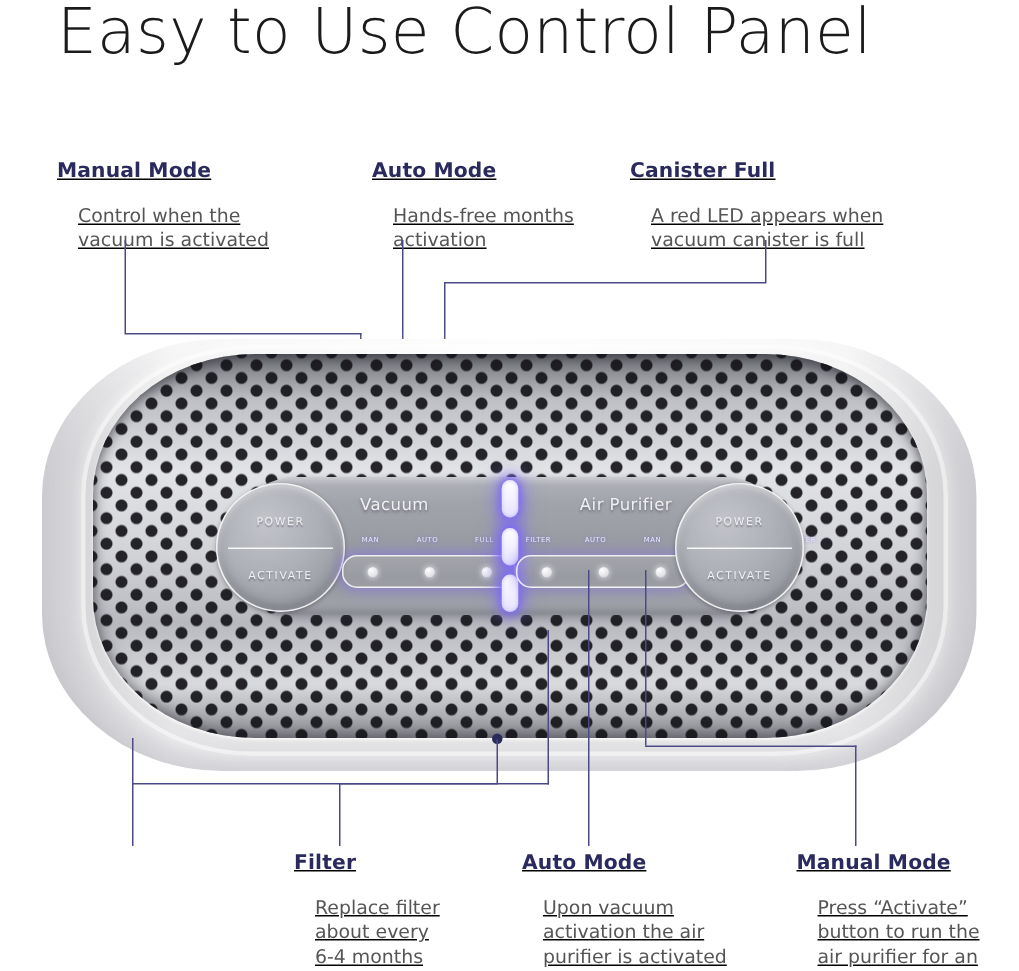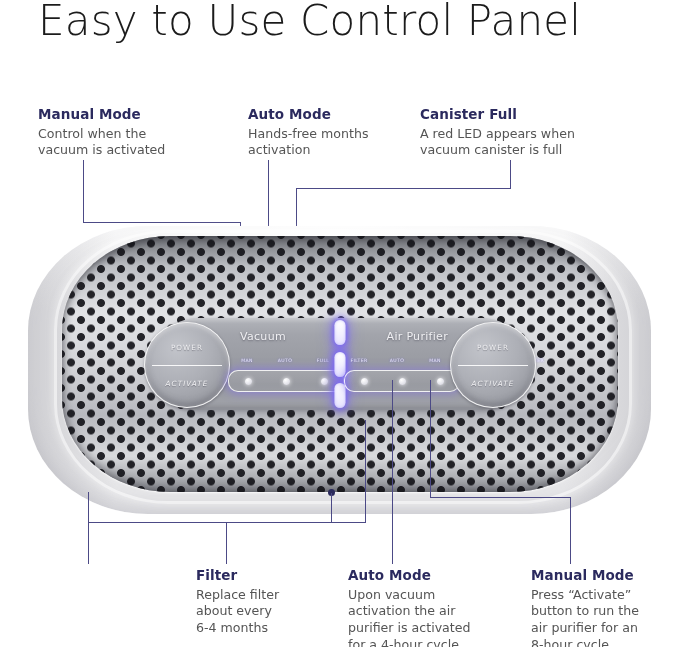--- a/index.html
+++ b/index.html
@@ -23,36 +23,36 @@
     top: -4px;
     font-size: 42px;
     font-weight: 300;
     color: #1b1b1b;
     letter-spacing: 0.2px;
     white-space: nowrap;
     font-family: "DejaVu Sans", "Liberation Sans", sans-serif;
   }
 
   
-  .callout { position: absolute; }
+  .callout { position: absolute; text-decoration: underline; }
   .callout-heading {
     font-size: 13.5px;
     font-weight: bold;
     color: #2b2a5e;
     letter-spacing: 0.1px;
     white-space: nowrap;
     margin: 0 0 4px 0;
     line-height: 1.1;
   }
   .callout-body {
     font-size: 12.6px;
     font-weight: normal;
     color: #555555;
     line-height: 1.32;
-    margin: 0;
+    margin: 14px;
     white-space: pre-line;
   }
 
   
   .leader {
     position: absolute;
     background: #4c4a86;
   }
   .leader.v { width: 1px; }
   .leader.h { height: 1px; }
@@ -185,21 +185,21 @@
     position: absolute;
     left: 0; right: 0;
     text-align: center;
     font-size: 7.2px;
     letter-spacing: 1.1px;
     color: #f2f2f4;
     font-weight: normal;
     text-shadow: 0 1px 1px rgba(60,60,70,0.45);
   }
   .knob-label.top    { top: 20px; }
-  .knob-label.bottom { bottom: 19px; font-style: italic; }
+  .knob-label.bottom { bottom: 19px; }
 
   
   .panel-title {
     position: absolute;
     top: 12px;
     font-size: 11px;
     font-weight: normal;
     color: #f0f0f3;
     letter-spacing: 0.3px;
     text-shadow: 0 1px 2px rgba(60,60,72,0.55);

